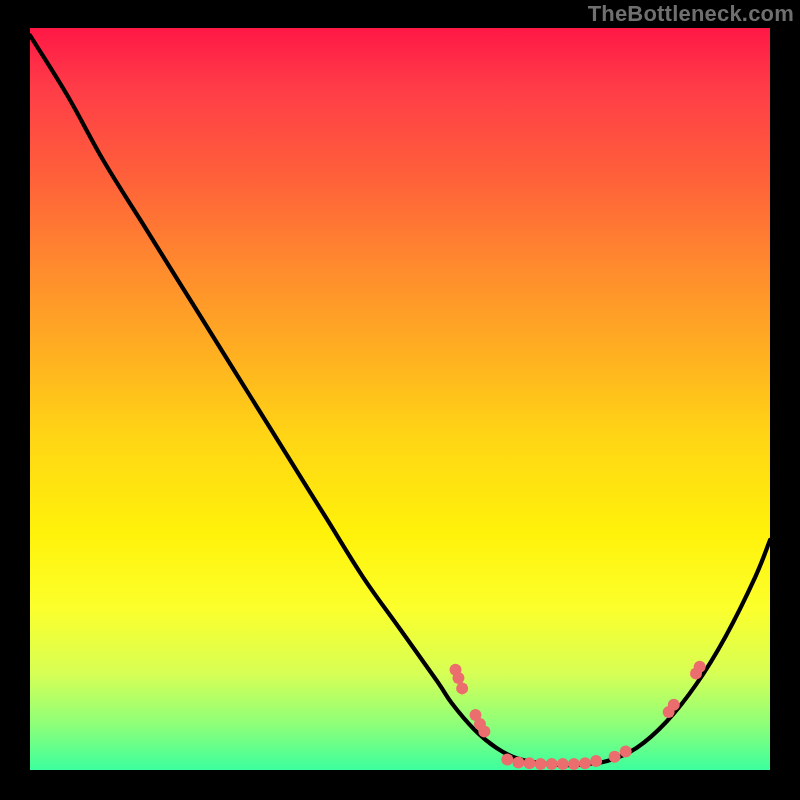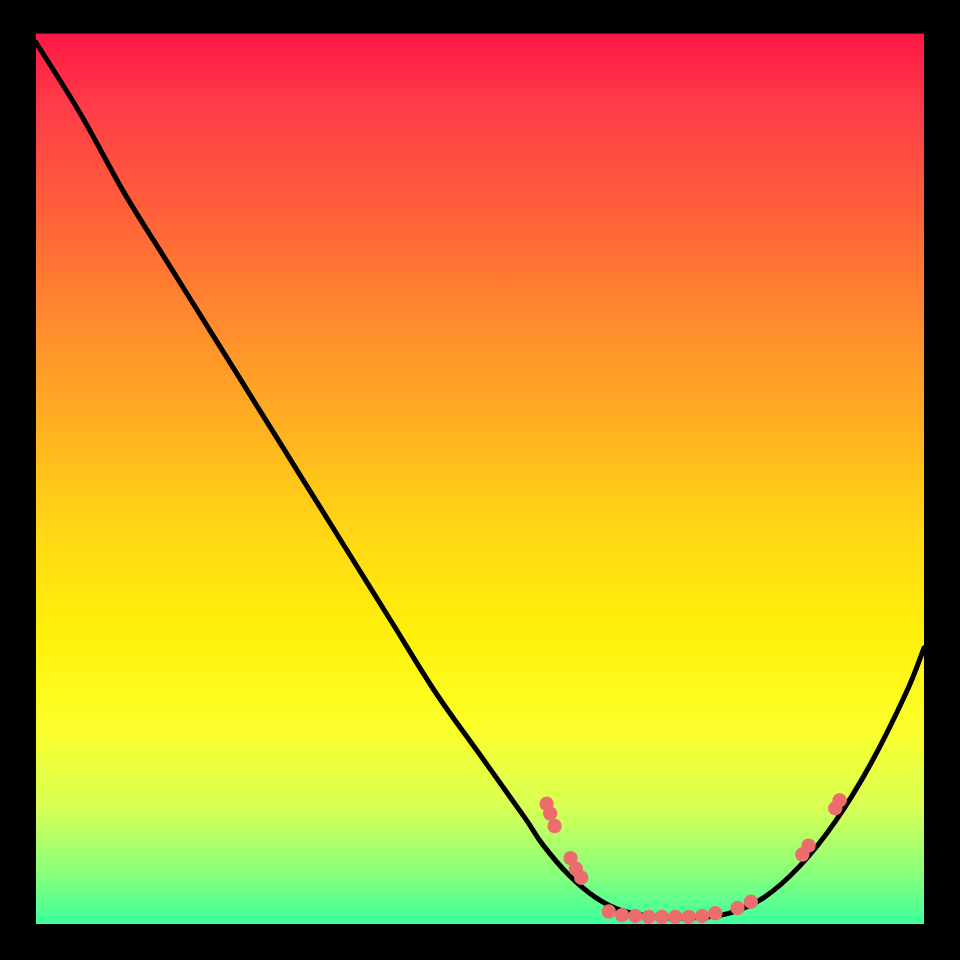--- a/index.html
+++ b/index.html
@@ -83,13 +83,14 @@
         <circle cx="673.8" cy="704.704" r="6" fill="#eb6d6d"></circle>
         <circle cx="696" cy="673.54" r="6" fill="#eb6d6d"></circle>
         <circle cx="699.7" cy="666.862" r="6" fill="#eb6d6d"></circle>
       </g>
   </svg>
 
   <div class="left-mask" style="left: 0px; top: 0px; width: 30px; height: 800px;"></div>
   <div class="right-mask" style="left: 770px; top: 0px; width: 30px; height: 800px;"></div>
   <div class="bottom-mask" style="left: 0px; top: 770px; width: 800px; height: 30px;"></div>
 
+  <div class="watermark">TheBottleneck.com</div>
 </div>
 
 </body></html>

